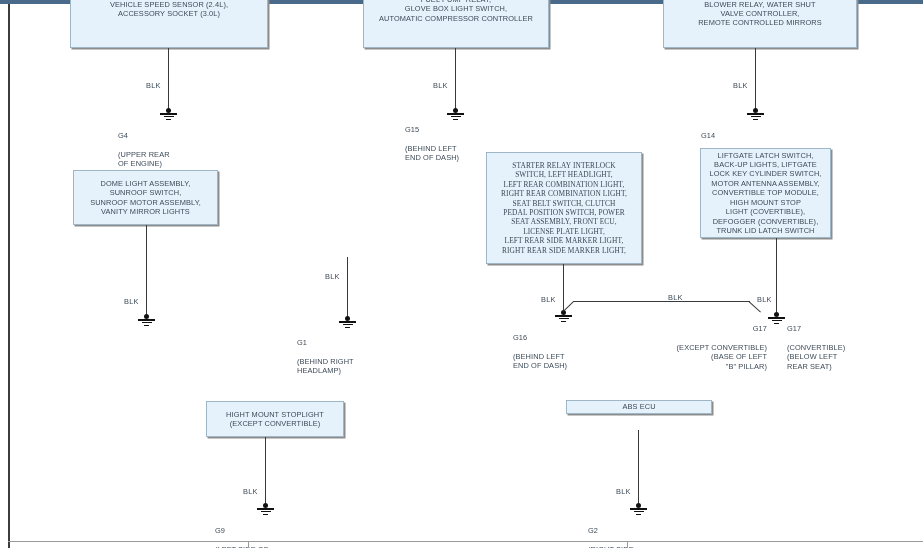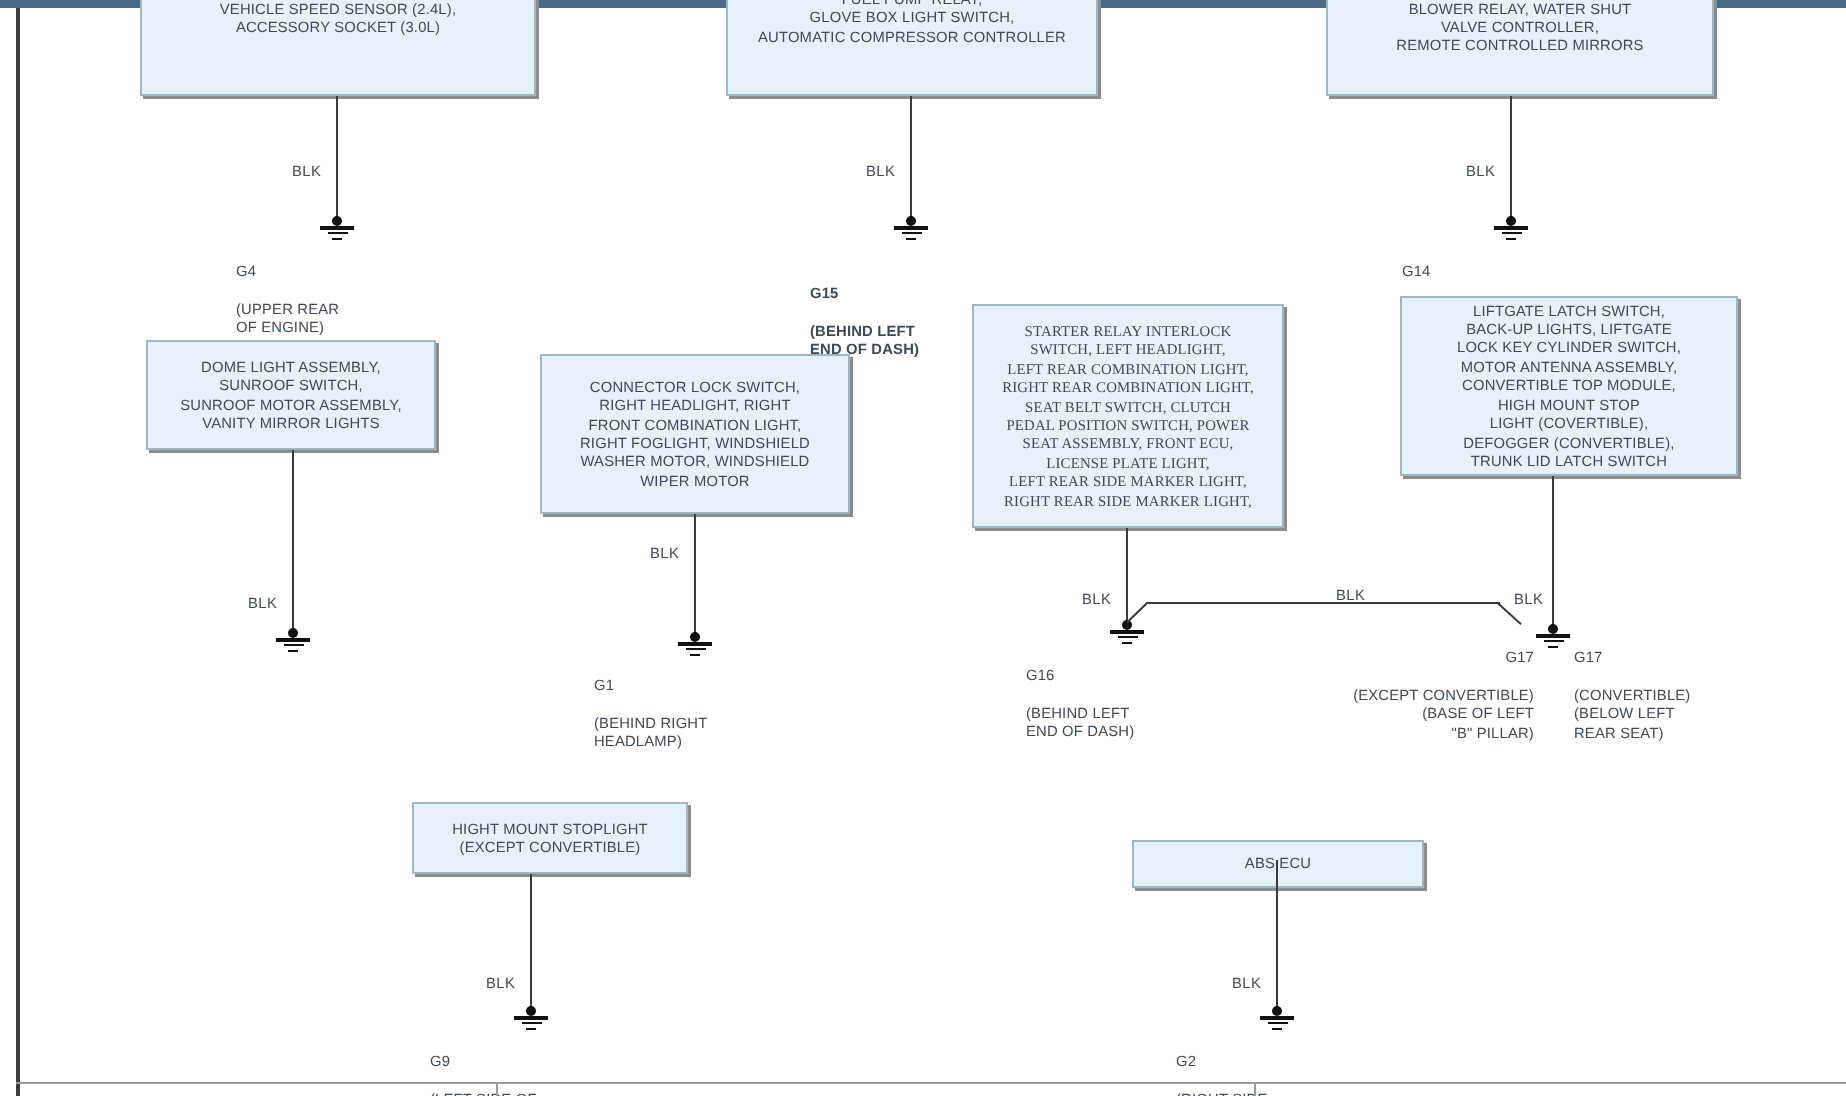--- a/index.html
+++ b/index.html
@@ -151,21 +151,21 @@
     <div>(UPPER REAR
 OF ENGINE)</div>
   </div>
 
   <div class="gnd" style="left:447px;top:108px;">
     <div class="dot"></div>
       <div class="b1"></div>
       <div class="b2"></div>
       <div class="b3"></div>
   </div>
-  <div class="gl c" style="left:405px;top:132px;width:100px;font-weight:bold;">
+  <div class="gl c" style="left:405px;top:115px;width:100px;">
     <div>G15</div>
     <div>(BEHIND LEFT
 END OF DASH)</div>
   </div>
 
   <div class="gnd" style="left:747px;top:108px;">
     <div class="dot"></div>
       <div class="b1"></div>
       <div class="b2"></div>
       <div class="b3"></div>
@@ -176,43 +176,35 @@
 DASH SUPPORT)</div>
   </div>
 
   <div class="box" style="left:73px;top:170px;width:145px;height:55px;">
     <span>DOME LIGHT ASSEMBLY,
 SUNROOF SWITCH,
 SUNROOF MOTOR ASSEMBLY,
 VANITY MIRROR LIGHTS</span>
   </div>
 
-  <div class="box" style="left:270px;top:177px;width:155px;height:80px;">
-    <span>CONNECTOR LOCK SWITCH,
-RIGHT HEADLIGHT, RIGHT
-FRONT COMBINATION LIGHT,
-RIGHT FOGLIGHT, WINDSHIELD
-WASHER MOTOR, WINDSHIELD
-WIPER MOTOR</span>
-  </div>
 
   <div class="box" style="left:486px;top:152px;width:156px;height:112px;font-family:Liberation Serif, serif;">
     <span>STARTER RELAY INTERLOCK
 SWITCH, LEFT HEADLIGHT,
 LEFT REAR COMBINATION LIGHT,
 RIGHT REAR COMBINATION LIGHT,
 SEAT BELT SWITCH, CLUTCH
 PEDAL POSITION SWITCH, POWER
 SEAT ASSEMBLY, FRONT ECU,
 LICENSE PLATE LIGHT,
 LEFT REAR SIDE MARKER LIGHT,
 RIGHT REAR SIDE MARKER LIGHT,</span>
   </div>
 
-  <div class="box" style="left:700px;top:148px;width:169px;height:90px;">
+  <div class="box" style="left:700px;top:148px;width:131px;height:90px;">
     <span>LIFTGATE LATCH SWITCH,
 BACK-UP LIGHTS, LIFTGATE
 LOCK KEY CYLINDER SWITCH,
 MOTOR ANTENNA ASSEMBLY,
 CONVERTIBLE TOP MODULE,
 HIGH MOUNT STOP
 LIGHT (COVERTIBLE),
 DEFOGGER (CONVERTIBLE),
 TRUNK LID LATCH SWITCH</span>
   </div>
@@ -280,21 +272,21 @@
     <div>(CONVERTIBLE)
 (BELOW LEFT
 REAR SEAT)</div>
   </div>
 
   <div class="box" style="left:206px;top:401px;width:138px;height:36px;">
     <span>HIGHT MOUNT STOPLIGHT
 (EXCEPT CONVERTIBLE)</span>
   </div>
 
-  <div class="box" style="left:566px;top:400px;width:146px;height:24px;margin-top:20px;">
+  <div class="box" style="left:566px;top:400px;width:146px;height:14px;">
     <span>ABS ECU</span>
   </div>
 
   <div class="wire-v" style="left:265px;top:437px;height:70px;"></div>
   <div class="blk" style="left:243px;top:487px;">BLK</div>
   <div class="gnd" style="left:257px;top:503px;">
     <div class="dot"></div>
       <div class="b1"></div>
       <div class="b2"></div>
       <div class="b3"></div>

